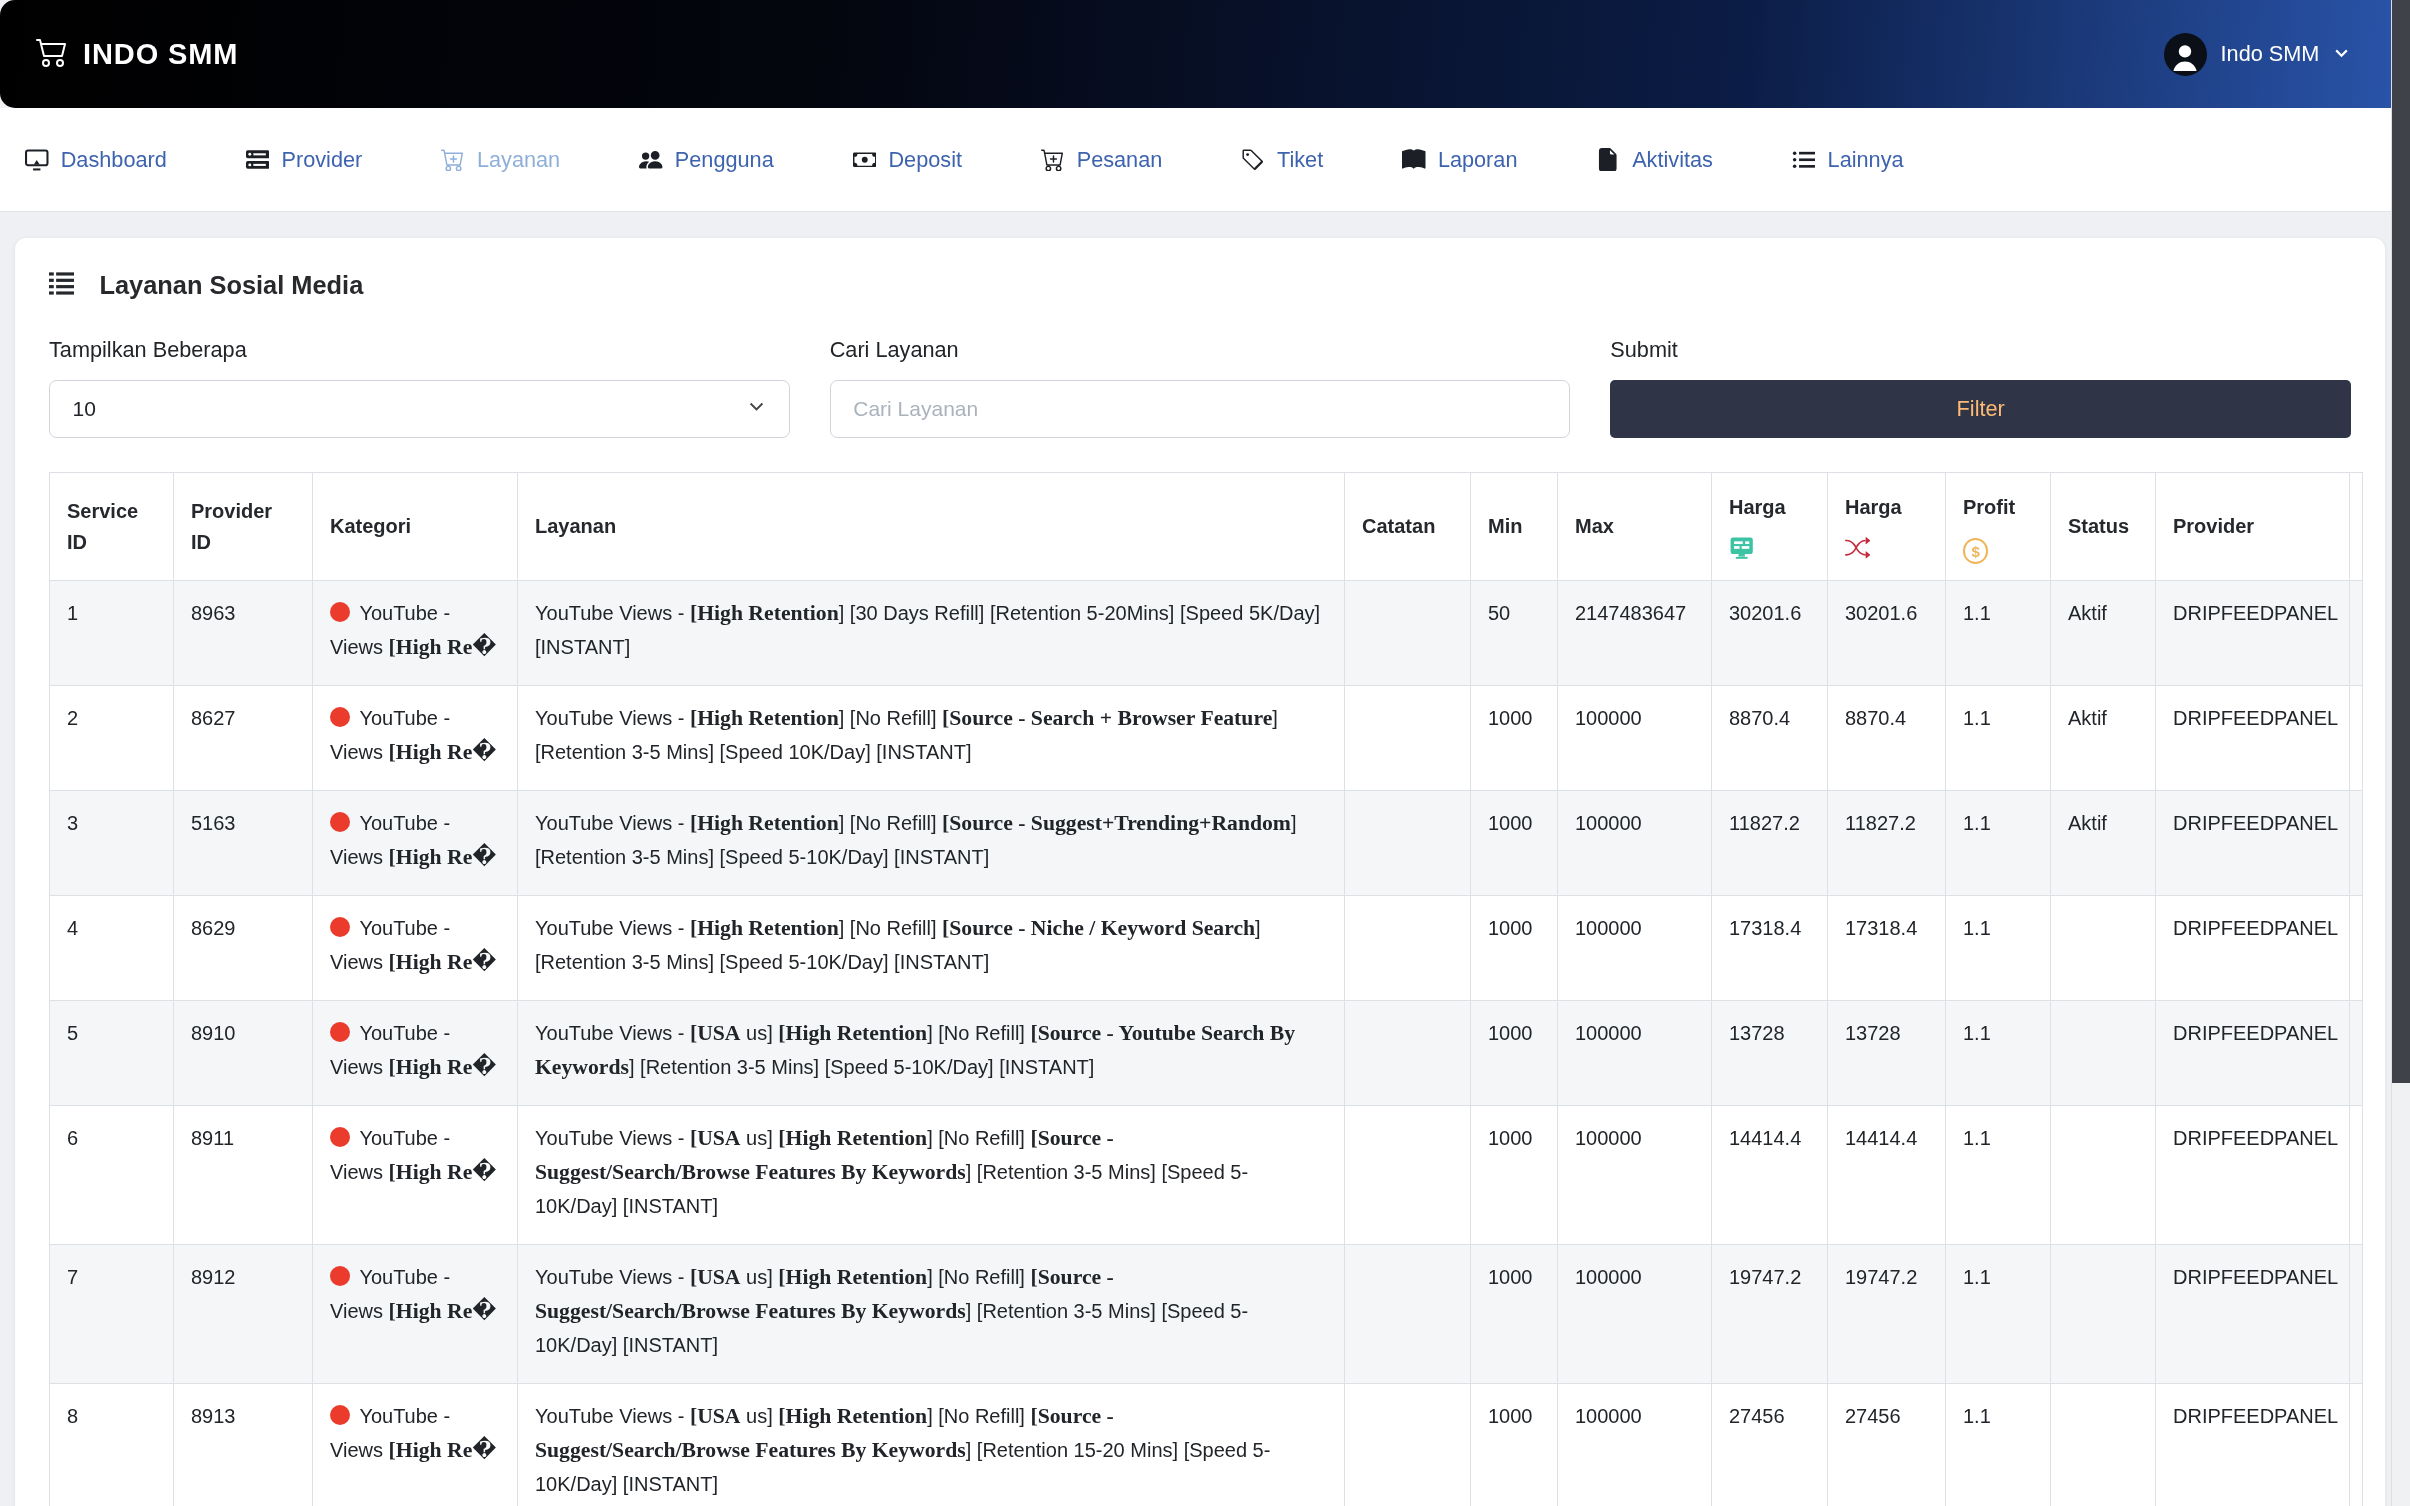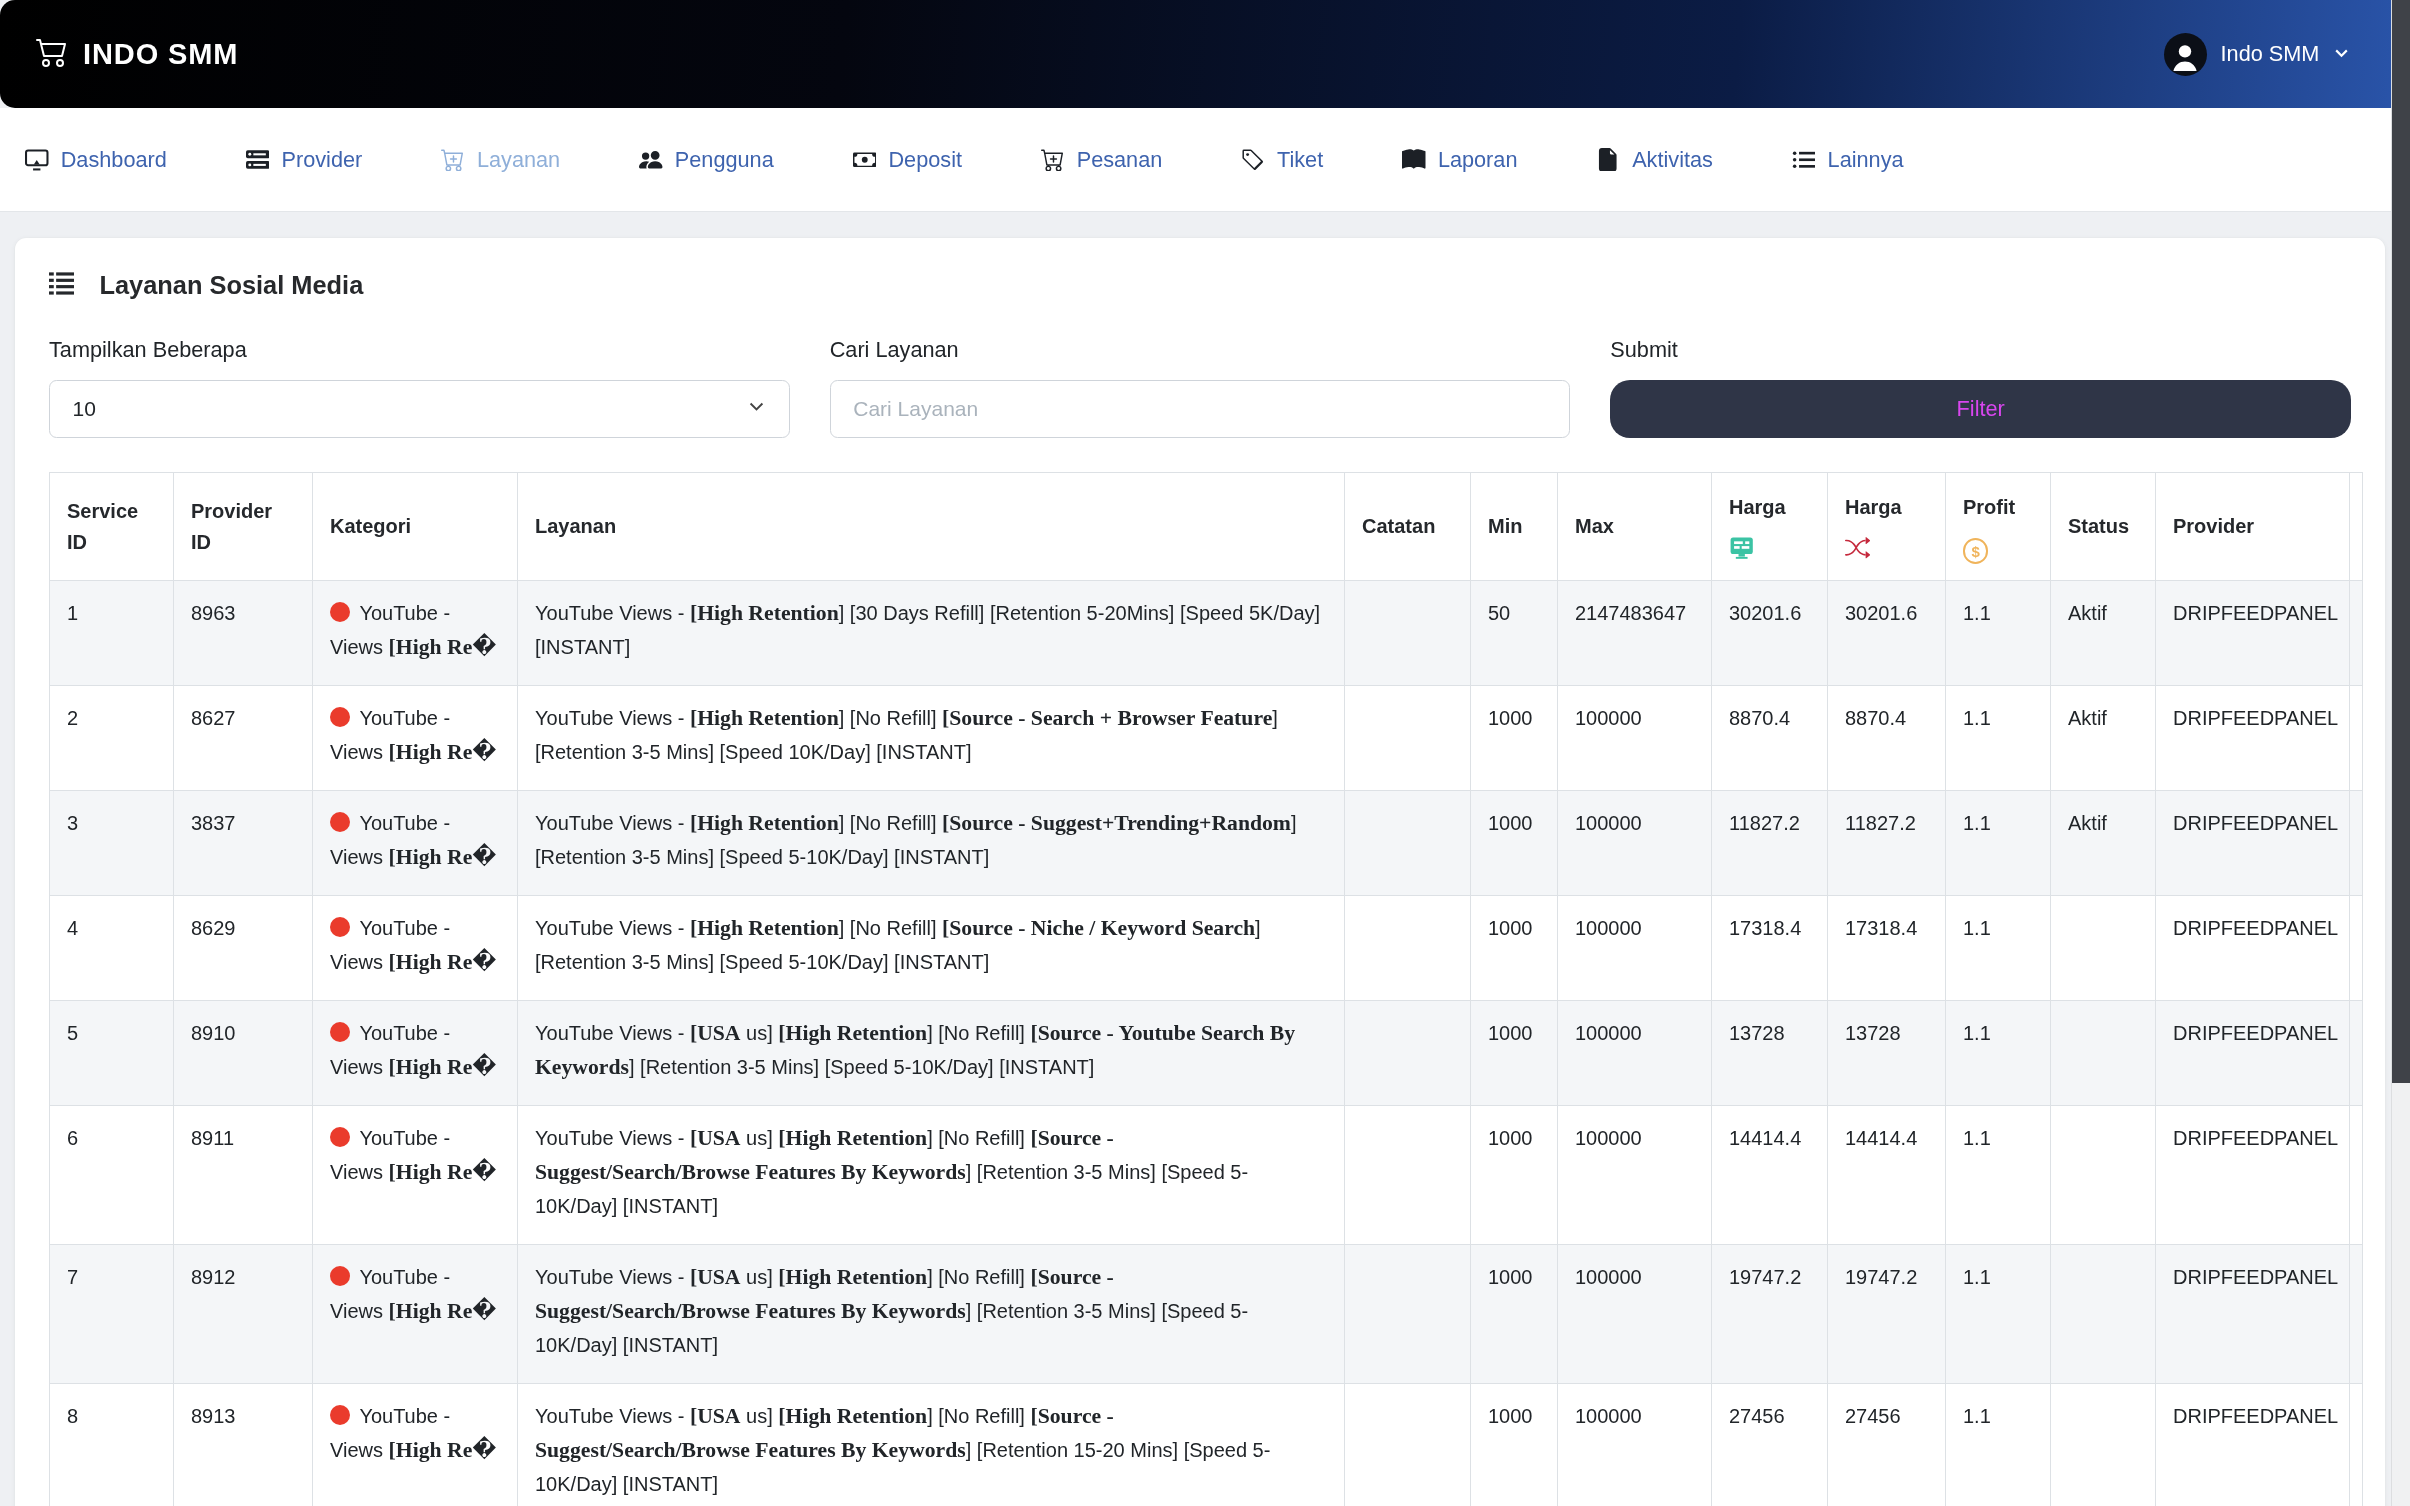--- a/index.html
+++ b/index.html
@@ -33,22 +33,22 @@
   .panel-title .icn svg { width:25.4px; height:25.4px; }
 
   .controls { display:grid; grid-template-columns:1fr 1fr 1fr; gap:40px; margin-bottom:34px;margin-top:36px; }
   .control label { display:block; font-size:21.7px; color:#212529; margin-bottom:17px; }
   .select, .input { width:100%; height:58px; border:0.9px solid #cfd4da; border-radius:7.5px;
     background:#fff; font-size:21px; color:#212529; padding:0 22.6px; }
   .select { display:flex; align-items:center; justify-content:space-between; cursor:pointer;text-align:right; }
   .select .icn svg { width:19px; height:19px; color:#444; }
   .input { font-family:"Liberation Sans","DejaVu Sans",sans-serif; }
   .input::placeholder { color:#aab3bc; }
-  .btn-filter { width:100%; height:58px; background:#2f3547; border:none; border-radius:20px;
-    color:#d946ef; font-size:21.7px; cursor:pointer; font-family:inherit; }
+  .btn-filter { width:100%; height:58px; background:#2f3547; border:none; border-radius:5px;
+    color:#fdba74; font-size:21.7px; cursor:pointer; font-family:inherit; }
 
   
   table.svc-table { width:100%; border-collapse:collapse; table-layout:fixed; font-size:20px; }
   .svc-table th, .svc-table td { border:0.9px solid #dde1e5; text-align:left; overflow:hidden; }
   .svc-table th { font-weight:700; vertical-align:middle; padding:19px 17px; line-height:31px; color:#25282c; }
   .svc-table td { vertical-align:top; padding:15px 17px 21px; line-height:34px; }
   .svc-table tbody tr:nth-child(odd) { background:#f4f6f8; }
   .th-icon { display:block; margin-top:11.3px; height:26px; }
   .th-icon svg { width:25.4px; height:25.4px; }
   .bseg { font-family:"Liberation Serif","DejaVu Serif","DejaVu Sans",serif; font-weight:700; font-size:21.7px; }
@@ -298,21 +298,21 @@
           <td>100000</td>
           <td>8870.4</td>
           <td>8870.4</td>
           <td>1.1</td>
           <td>Aktif</td>
           <td>DRIPFEEDPANEL</td>
           <td></td>
         </tr>
         <tr>
           <td>3</td>
-          <td>3837</td>
+          <td>5163</td>
           <td><span class="dot"></span>YouTube - Views <b class="bseg">[High Re�</b></td>
           <td>YouTube Views - <b class="bseg">[High Retention</b>] [No Refill] <b class="bseg">[Source - Suggest+Trending+Random</b>] [Retention 3-5 Mins] [Speed 5-10K/Day] [INSTANT]</td>
           <td></td>
           <td>1000</td>
           <td>100000</td>
           <td>11827.2</td>
           <td>11827.2</td>
           <td>1.1</td>
           <td>Aktif</td>
           <td>DRIPFEEDPANEL</td>

